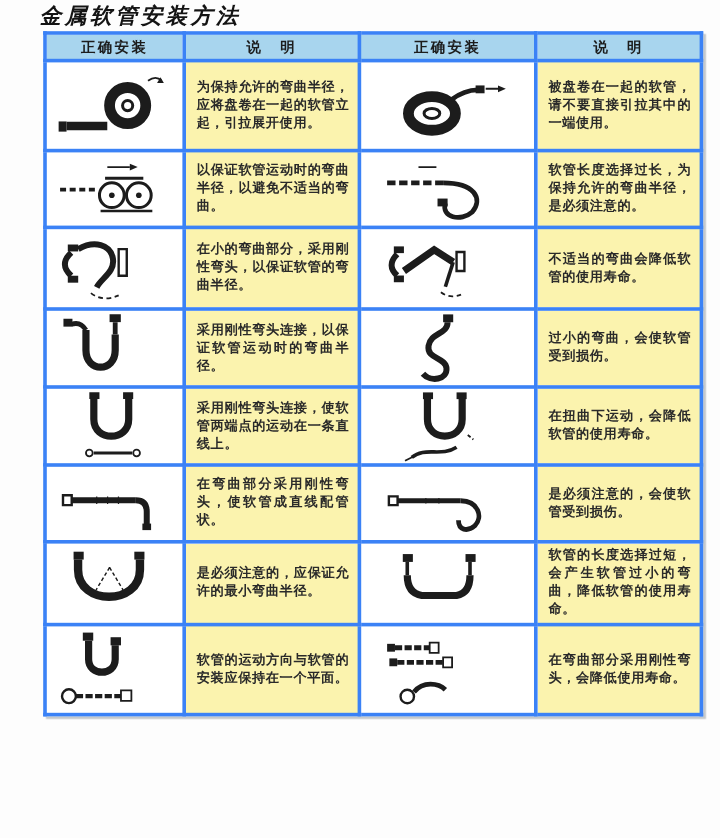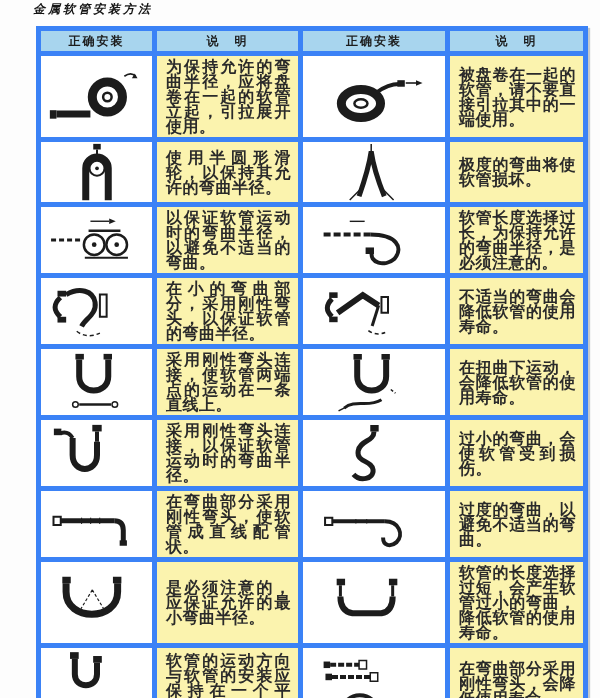--- a/index.html
+++ b/index.html
@@ -6,44 +6,44 @@
   body{
     width:600px;height:698px;
     background:#fdfdfd;
     font-family:"Liberation Sans","DejaVu Sans",sans-serif;
     position:relative;
   }
   .page-title{
     position:absolute;left:33px;top:1px;
     font-family:"Liberation Serif","DejaVu Serif",serif;
     font-weight:bold;font-style:italic;
-    font-size:12px;letter-spacing:3px;color:#141414;
+    font-size:18px;letter-spacing:3px;color:#141414;
   }
   table.grid{
     position:absolute;left:36px;top:26px;
     width:547px;table-layout:fixed;
     border-collapse:collapse;
     background:#ffffff;
     border:2px solid #3a3a3a;
     box-shadow:2px 2px 1px rgba(90,100,110,.35);
   }
   table.grid td,table.grid th{
-    border:5px solid #3b82f6;
+    border:3px solid #3b82f6;
     padding:0;margin:0;overflow:hidden;
   }
   th.hdr{
     height:20px;background:#a8d5ee;
     font-size:12px;font-weight:bold;color:#1c1c1c;
     letter-spacing:2px;text-align:center;vertical-align:middle;
   }
   td.img{background:#ffffff;text-align:center;vertical-align:middle;}
   td.note{background:#fbf3ae;vertical-align:middle;}
   td.note div{
     padding:3px 7px 3px 9px;
-    font-size:16px;font-weight:bold;color:#2a2a2a;
+    font-size:11px;font-weight:bold;color:#2a2a2a;
     line-height:15px;letter-spacing:0.5px;text-align:justify;
   }
   .h77{height:75px}.h67{height:65px}.h66{height:64px}.h70{height:68px}
   svg.ill{display:block;margin:0 auto;}
   svg.ill *{vector-effect:non-scaling-stroke;}
 </style>
 </head>
 <body>
 
 <div class="page-title">金属软管安装方法</div>
@@ -85,44 +85,20 @@
         <rect x="85" y="17" width="8" height="7" fill="#1c1c1c" stroke="none"></rect>
         <path d="M94 20 h11" stroke-width="1.6"></path>
         <path d="M105 17 l7 3 -7 3 z" fill="#1c1c1c" stroke="none"></path>
       </svg>
     </td>
     <td class="note">
           <div>被盘卷在一起的软管，请不要直接引拉其中的一端使用。</div>
         </td>
   </tr>
 
-  <tr class="h67">
-    <td class="img">
-      <svg class="ill" width="106" height="60" viewBox="0 0 110 64" fill="none" stroke="#1c1c1c">
-        <rect x="51" y="2" width="8" height="6" fill="#1c1c1c" stroke="none"></rect>
-        <path d="M55 8 V16" stroke-width="2"></path>
-        <path d="M43 62 V28 A12 12 0 0 1 67 28 V62" stroke-width="7"></path>
-        <circle cx="55" cy="28" r="8" stroke-width="2" fill="#ffffff"></circle>
-        <circle cx="55" cy="28" r="2" fill="#1c1c1c" stroke="none"></circle>
-      </svg>
-    </td>
-    <td class="note">
-          <div>使用半圆形滑轮，以保持其允许的弯曲半径。</div>
-        </td>
-    <td class="img">
-      <svg class="ill" width="112" height="60" viewBox="0 0 120 64" fill="none" stroke="#1c1c1c">
-        <path d="M57 2 V10" stroke-width="1.5"></path>
-        <path d="M44 58 C51 38 55 24 57 10 C59 24 63 38 71 58" stroke-width="5"></path>
-        <path d="M46 50 L34 62 M69 50 L81 62" stroke-width="1.5"></path>
-      </svg>
-    </td>
-    <td class="note">
-          <div>极度的弯曲将使软管损坏。</div>
-        </td>
-  </tr>
 
   <tr class="h66">
     <td class="img">
       <svg class="ill" width="106" height="60" viewBox="0 0 110 64" fill="none" stroke="#1c1c1c">
         <path d="M6 32 H38" stroke-width="3" stroke-dasharray="5 3"></path>
         <path d="M48 12 h20" stroke-width="1.4"></path>
         <path d="M68 9 l7 3 -7 3 z" fill="#1c1c1c" stroke="none"></path>
         <path d="M46 22 H80" stroke-width="2.5"></path>
         <circle cx="52" cy="37" r="11" stroke-width="2.5"></circle>
         <circle cx="52" cy="37" r="2.5" fill="#1c1c1c" stroke="none"></circle>
@@ -173,20 +149,44 @@
       </svg>
     </td>
     <td class="note">
           <div>不适当的弯曲会降低软管的使用寿命。</div>
         </td>
   </tr>
 
   <tr class="h67">
     <td class="img">
       <svg class="ill" width="106" height="60" viewBox="0 0 110 64" fill="none" stroke="#1c1c1c">
+        <rect x="50" y="2" width="10" height="7" fill="#1c1c1c" stroke="none"></rect>
+        <path d="M55 9 V20" stroke-width="4"></path>
+        <path d="M29 16 V34 C29 54 55 54 55 34 V20" stroke-width="6"></path>
+        <path d="M29 16 q-5 -8 -13 -5" stroke-width="4"></path>
+        <rect x="9" y="6" width="8" height="7" fill="#1c1c1c" stroke="none"></rect>
+      </svg>
+    </td>
+    <td class="note">
+          <div>采用刚性弯头连接，以保证软管运动时的弯曲半径。</div>
+        </td>
+    <td class="img">
+      <svg class="ill" width="112" height="60" viewBox="0 0 120 64" fill="none" stroke="#1c1c1c">
+        <rect x="56" y="2" width="9" height="7" fill="#1c1c1c" stroke="none"></rect>
+        <path d="M60 9 C60 20 45 18 43 30 C41 42 58 40 59 50 C60 60 45 63 38 55" stroke-width="5"></path>
+      </svg>
+    </td>
+    <td class="note">
+          <div>过小的弯曲，会使软管受到损伤。</div>
+        </td>
+  </tr>
+
+  <tr class="h67">
+    <td class="img">
+      <svg class="ill" width="106" height="60" viewBox="0 0 110 64" fill="none" stroke="#1c1c1c">
         <rect x="32" y="2" width="9" height="6" fill="#1c1c1c" stroke="none"></rect>
         <rect x="62" y="2" width="9" height="6" fill="#1c1c1c" stroke="none"></rect>
         <path d="M36 8 V26 C36 46 67 46 67 26 V8" stroke-width="6"></path>
         <circle cx="32" cy="56" r="3" stroke-width="1.5"></circle>
         <path d="M36 56 H70" stroke-width="2.5"></path>
         <circle cx="74" cy="56" r="3" stroke-width="1.5"></circle>
       </svg>
     </td>
     <td class="note">
           <div>采用刚性弯头连接，使软管两端点的运动在一条直线上。</div>
@@ -199,44 +199,20 @@
         <path d="M78 40 l5 4" stroke-width="1.5" stroke-dasharray="3 2"></path>
         <path d="M28 60 C40 50 54 60 68 51" stroke-width="3"></path>
         <path d="M22 63 l8 -4" stroke-width="1.5"></path>
       </svg>
     </td>
     <td class="note">
           <div>在扭曲下运动，会降低软管的使用寿命。</div>
         </td>
   </tr>
 
-  <tr class="h67">
-    <td class="img">
-      <svg class="ill" width="106" height="60" viewBox="0 0 110 64" fill="none" stroke="#1c1c1c">
-        <rect x="50" y="2" width="10" height="7" fill="#1c1c1c" stroke="none"></rect>
-        <path d="M55 9 V20" stroke-width="4"></path>
-        <path d="M29 16 V34 C29 54 55 54 55 34 V20" stroke-width="6"></path>
-        <path d="M29 16 q-5 -8 -13 -5" stroke-width="4"></path>
-        <rect x="9" y="6" width="8" height="7" fill="#1c1c1c" stroke="none"></rect>
-      </svg>
-    </td>
-    <td class="note">
-          <div>采用刚性弯头连接，以保证软管运动时的弯曲半径。</div>
-        </td>
-    <td class="img">
-      <svg class="ill" width="112" height="60" viewBox="0 0 120 64" fill="none" stroke="#1c1c1c">
-        <rect x="56" y="2" width="9" height="7" fill="#1c1c1c" stroke="none"></rect>
-        <path d="M60 9 C60 20 45 18 43 30 C41 42 58 40 59 50 C60 60 45 63 38 55" stroke-width="5"></path>
-      </svg>
-    </td>
-    <td class="note">
-          <div>过小的弯曲，会使软管受到损伤。</div>
-        </td>
-  </tr>
-
   <tr class="h66">
     <td class="img">
       <svg class="ill" width="106" height="58" viewBox="0 0 110 64" fill="none" stroke="#1c1c1c">
         <rect x="7" y="24" width="8" height="9" stroke-width="2"></rect>
         <path d="M15 28.5 H74" stroke-width="5"></path>
         <path d="M38 25 v7 M48 25 v7 M58 25 v7" stroke-width="1"></path>
         <path d="M74 28.5 Q84 28.5 84 39 V52" stroke-width="5"></path>
         <rect x="80" y="50" width="8" height="6" fill="#1c1c1c" stroke="none"></rect>
       </svg>
     </td>
@@ -245,21 +221,21 @@
         </td>
     <td class="img">
       <svg class="ill" width="112" height="58" viewBox="0 0 120 64" fill="none" stroke="#1c1c1c">
         <rect x="6" y="25" width="8" height="8" stroke-width="2"></rect>
         <path d="M14 29 H72" stroke-width="4"></path>
         <path d="M40 26.5 v5 M52 26.5 v5" stroke-width="1"></path>
         <path d="M72 29 C88 29 93 44 85 52 C78 58 70 56 70 47" stroke-width="4"></path>
       </svg>
     </td>
     <td class="note">
-          <div>过度的弯曲，以避免不适当的弯曲。</div>
+          <div>是必须注意的，会使软管受到损伤。</div>
         </td>
   </tr>
 
   <tr class="h67">
     <td class="img">
       <svg class="ill" width="106" height="60" viewBox="0 0 110 64" fill="none" stroke="#1c1c1c">
         <rect x="18" y="4" width="9" height="7" fill="#1c1c1c" stroke="none"></rect>
         <rect x="72" y="4" width="9" height="7" fill="#1c1c1c" stroke="none"></rect>
         <path d="M22 11 V20 C22 52 77 52 77 20 V11" stroke-width="7"></path>
         <path d="M50 18 L38 38 M50 18 L62 38" stroke-width="1.2" stroke-dasharray="3 2"></path>

